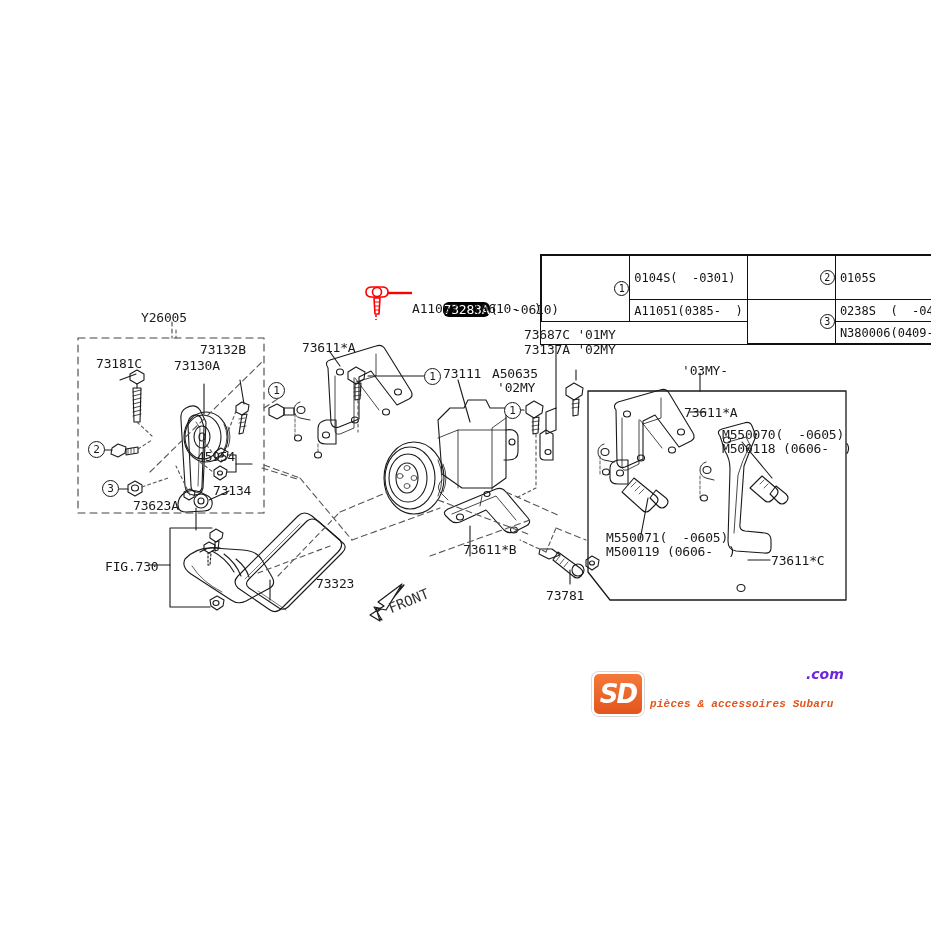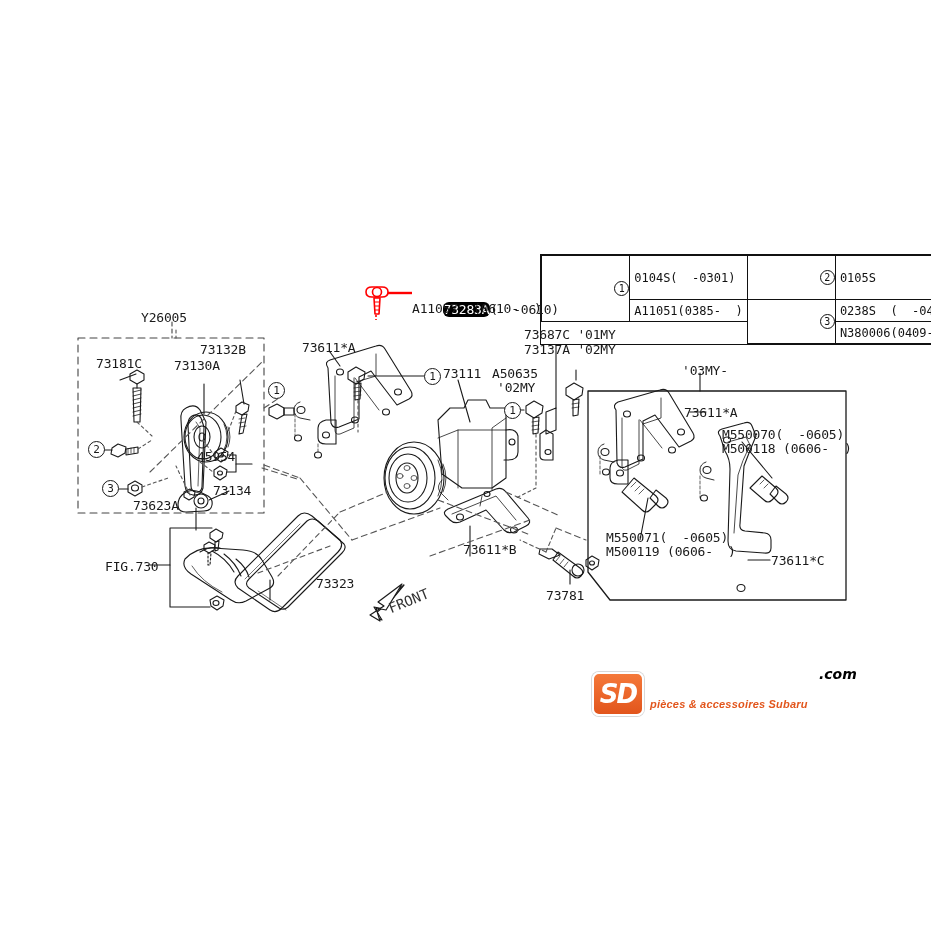--- a/index.html
+++ b/index.html
@@ -129,31 +129,31 @@
     font-size: 33px;
     letter-spacing: -1px;
     background: linear-gradient(#fcfcfc, #9a9a9a 55%, #6d6d6d);
     -webkit-background-clip: text;
     background-clip: text;
     color: #8c8c8c;
     text-shadow: 0 1px 0 #fff;
   }
   #wm-com {
     position: absolute;
-    left: 227px; top: 0px;
+    left: 214px; top: 0px;
     font-family: "DejaVu Sans", "Liberation Sans", sans-serif;
     font-style: italic;
     font-weight: bold;
     font-size: 14px;
-    color: #000000;
+    color: #6d28d9;
   }
   #wm-tag {
     position: absolute;
     left: 58px; top: 32px;
-    font-family: Liberation Sans, sans-serif;
+    font-family: Liberation Mono, monospace;
     font-style: italic;
     font-weight: bold;
     font-size: 11px;
     color: #e2551c;
     letter-spacing: 0.2px;
   }
   .frontlbl {
     position: absolute;
     font-family: "DejaVu Sans Mono", "Liberation Mono", monospace;
     font-size: 14px;

